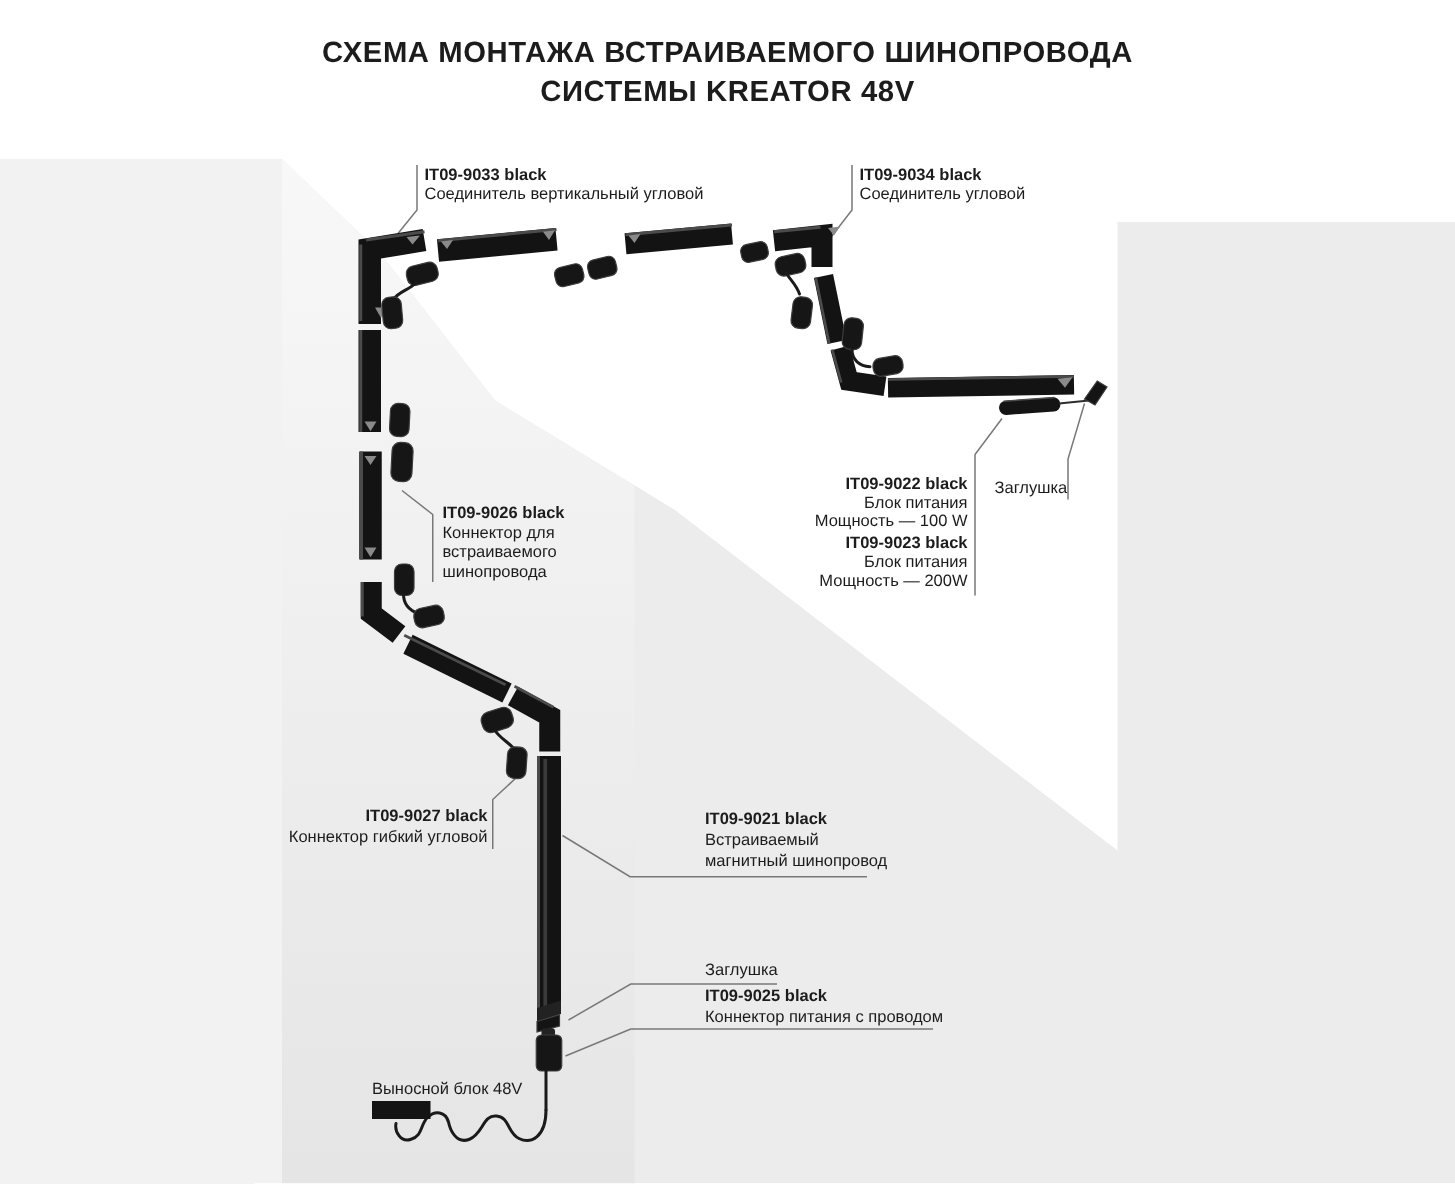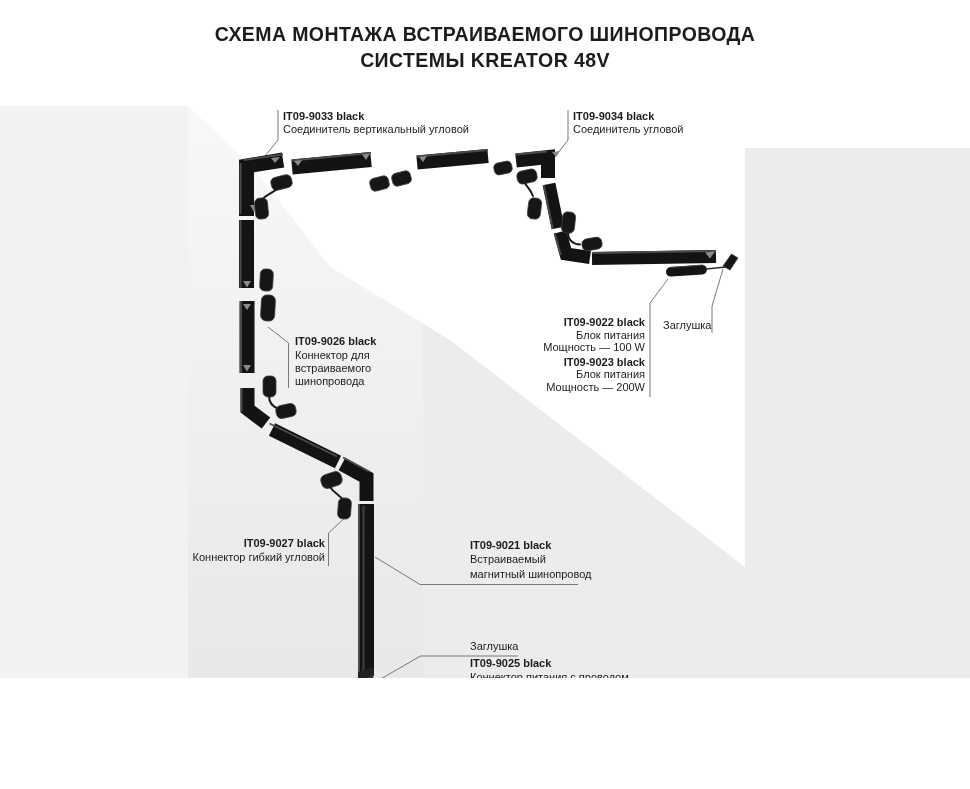--- a/index.html
+++ b/index.html
@@ -4,21 +4,21 @@
 <style>
   :root{
     --c-track:#131313;
     --c-wall-right:#ececec;
     --c-margin:#f2f2f2;
     --c-text:#1c1c1c;
     --c-leader:#787878;
   }
   html,body{margin:0;padding:0;background:#ffffff;}
   .wrap{
-    width:970px;height:678px;position:relative;overflow:hidden;
+    width:970px;height:789px;position:relative;overflow:hidden;
     font-family:"Liberation Sans", sans-serif;background:#ffffff;
   }
   svg{display:block}
   text{fill:var(--c-text)}
   .t1{font-size:19.5px;font-weight:bold;letter-spacing:.4px}
   .code{font-size:11px;font-weight:bold}
   .txt{font-size:11px}
   .end{text-anchor:end}
   .mid{text-anchor:middle}
   .trk{stroke:var(--c-track);fill:none}

